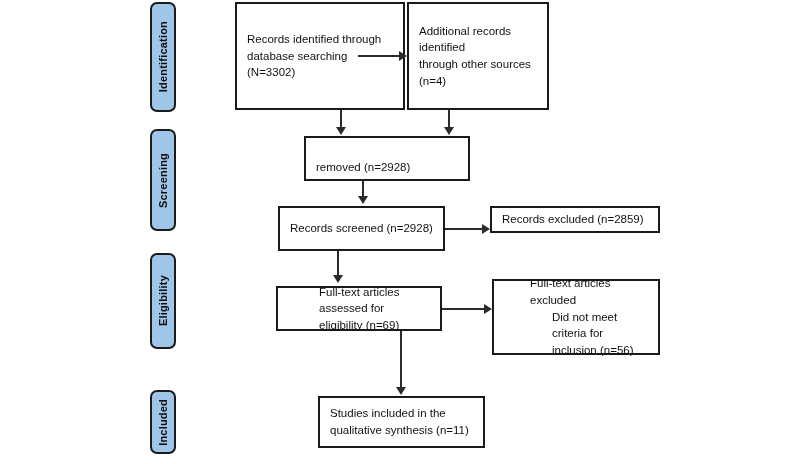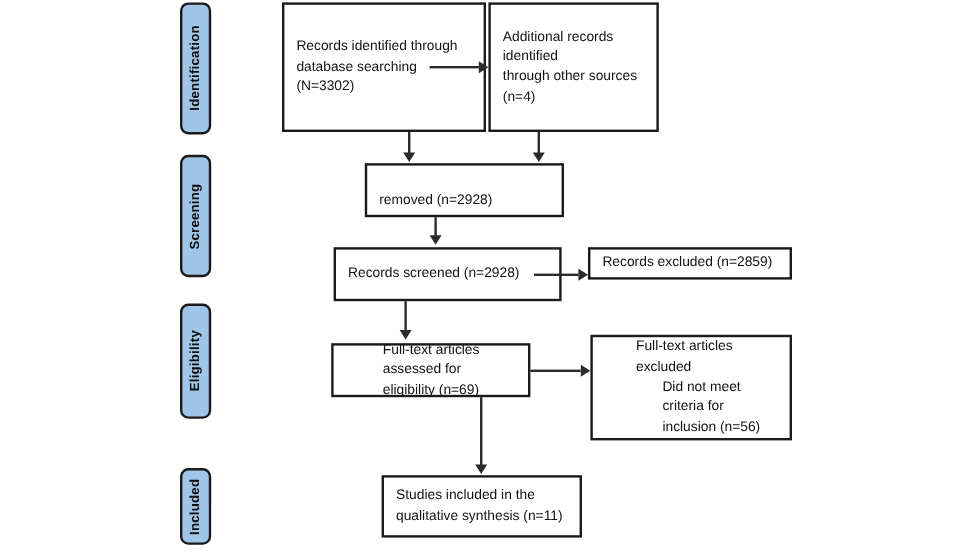--- a/index.html
+++ b/index.html
@@ -131,21 +131,21 @@
   <div class="flow-box" style="left:304px; top:136px; width:166px; height:45px;">
     <div class="body">
       <br>
       <span>removed (n=2928)</span>
     </div>
   </div>
 
   <div class="conn v" style="left:362px; top:181px; height:16px;"></div>
   <div class="arrowhead down" style="left:358px; top:196px;"></div>
 
-  <div class="flow-box" style="left:278px; top:206px; width:190px; height:45px;">
+  <div class="flow-box" style="left:278px; top:206px; width:167px; height:45px;">
     <div class="body">
       <span>Records screened (n=2928)</span>
     </div>
   </div>
 
   <div class="flow-box" style="left:490px; top:206px; width:170px; height:27px;">
     <div class="body">
       <span>Records excluded (n=2859)</span>
     </div>
   </div>
@@ -156,21 +156,21 @@
   <div class="conn v" style="left:337px; top:251px; height:25px;"></div>
   <div class="arrowhead down" style="left:333px; top:275px;"></div>
 
   <div class="flow-box" style="left:276px; top:286px; width:166px; height:45px;padding-left:31px;">
     <div class="body">
       <span>Full-text articles assessed for</span><br>
       <span>eligibility (n=69)</span>
     </div>
   </div>
 
-  <div class="flow-box center-text" style="left:492px; top:279px; width:168px; height:88px;">
+  <div class="flow-box center-text" style="left:492px; top:279px; width:168px; height:76px;">
     <div class="body">
       <span class="excl-title">Full-text articles excluded</span>
       <span class="excl-item">Did not meet criteria for</span>
       <span class="excl-item">inclusion (n=56)</span>
     </div>
   </div>
 
   <div class="conn h" style="left:442px; top:308px; width:42px;"></div>
   <div class="arrowhead right" style="left:484px; top:304px;"></div>
 

